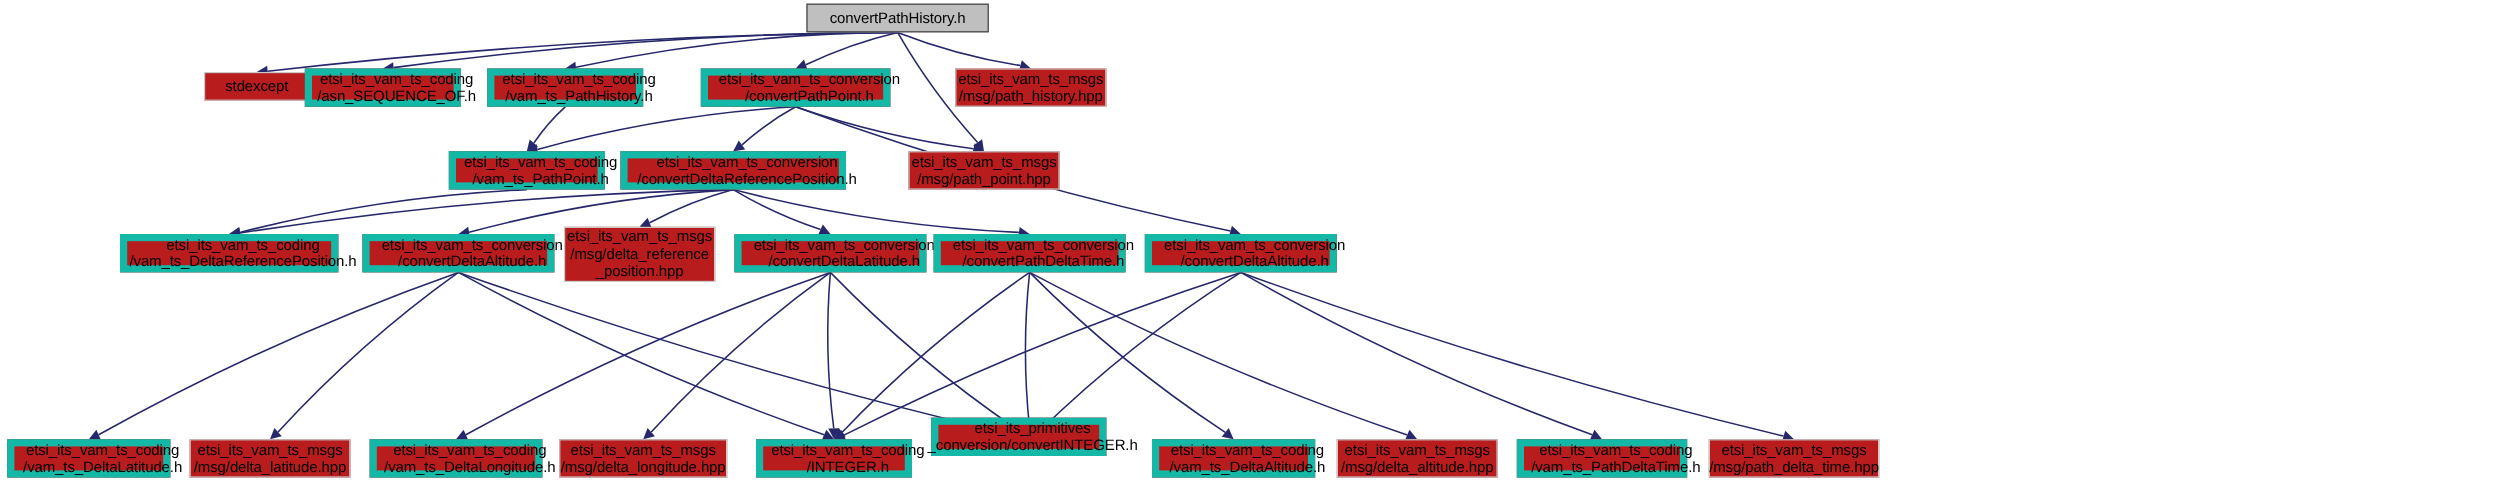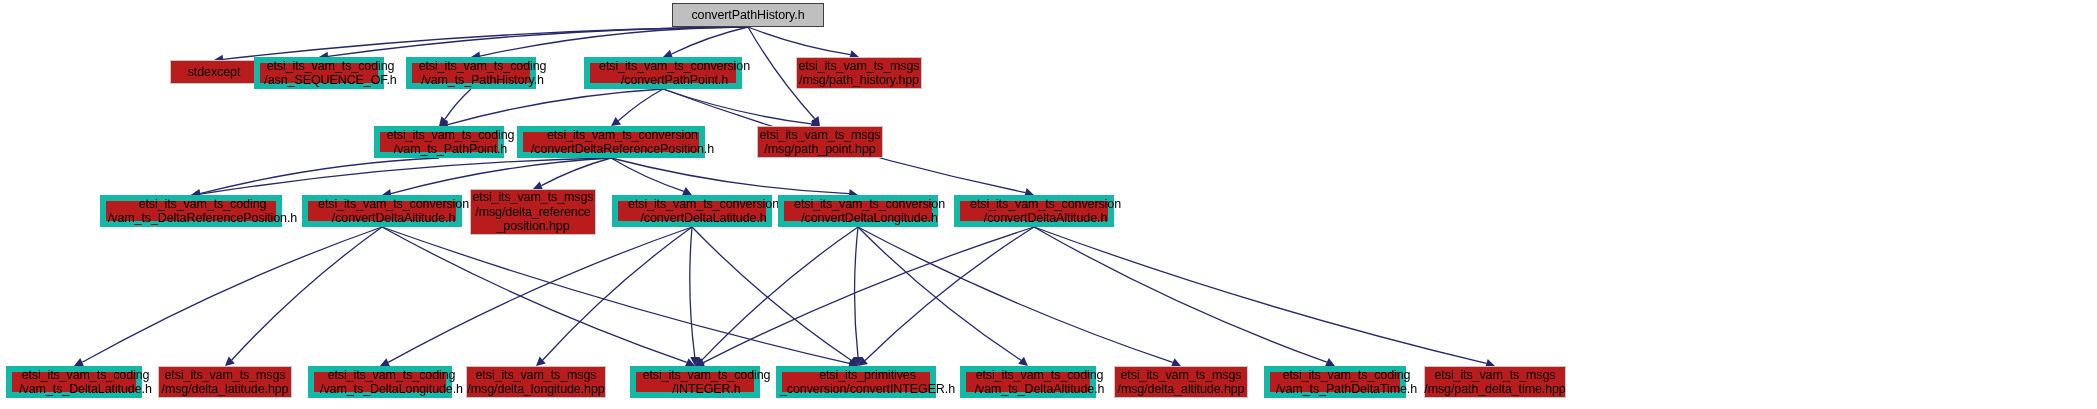--- a/index.html
+++ b/index.html
@@ -112,26 +112,26 @@
       <div class="node strong" style="left: 406px; top: 57px; width: 130px; height: 32px;"><span class="ln">etsi_its_vam_ts_coding</span><span class="ln">/vam_ts_PathHistory.h</span></div>
       <div class="node strong" style="left: 584px; top: 57px; width: 158px; height: 32px;"><span class="ln">etsi_its_vam_ts_conversion</span><span class="ln">/convertPathPoint.h</span></div>
       <div class="node" style="left: 796px; top: 57px; width: 126px; height: 32px;"><span class="ln">etsi_its_vam_ts_msgs</span><span class="ln">/msg/path_history.hpp</span></div>
       <div class="node strong" style="left: 374px; top: 126px; width: 130px; height: 32px;"><span class="ln">etsi_its_vam_ts_coding</span><span class="ln">/vam_ts_PathPoint.h</span></div>
       <div class="node strong" style="left: 517px; top: 126px; width: 188px; height: 32px;"><span class="ln">etsi_its_vam_ts_conversion</span><span class="ln">/convertDeltaReferencePosition.h</span></div>
       <div class="node" style="left: 757px; top: 126px; width: 126px; height: 32px;"><span class="ln">etsi_its_vam_ts_msgs</span><span class="ln">/msg/path_point.hpp</span></div>
       <div class="node strong" style="left: 100px; top: 195px; width: 182px; height: 32px;"><span class="ln">etsi_its_vam_ts_coding</span><span class="ln">/vam_ts_DeltaReferencePosition.h</span></div>
       <div class="node strong" style="left: 302px; top: 195px; width: 160px; height: 32px;"><span class="ln">etsi_its_vam_ts_conversion</span><span class="ln">/convertDeltaAltitude.h</span></div>
       <div class="node" style="left: 470px; top: 189px; width: 126px; height: 46px;"><span class="ln">etsi_its_vam_ts_msgs</span><span class="ln">/msg/delta_reference</span><span class="ln">_position.hpp</span></div>
       <div class="node strong" style="left: 612px; top: 195px; width: 160px; height: 32px;"><span class="ln">etsi_its_vam_ts_conversion</span><span class="ln">/convertDeltaLatitude.h</span></div>
-      <div class="node strong" style="left: 778px; top: 195px; width: 160px; height: 32px;"><span class="ln">etsi_its_vam_ts_conversion</span><span class="ln">/convertDeltaLongitude.h</span></div>
+      <div class="node strong" style="left: 778px; top: 195px; width: 160px; height: 32px;"><span class="ln">etsi_its_vam_ts_conversion</span><span class="ln">/convertPathDeltaTime.h</span></div>
       <div class="node strong" style="left: 954px; top: 195px; width: 160px; height: 32px;"><span class="ln">etsi_its_vam_ts_conversion</span><span class="ln">/convertDeltaAltitude.h</span></div>
       <div class="node strong" style="left: 6px; top: 366px; width: 136px; height: 32px;"><span class="ln">etsi_its_vam_ts_coding</span><span class="ln">/vam_ts_DeltaLatitude.h</span></div>
       <div class="node" style="left: 158px; top: 366px; width: 134px; height: 32px;"><span class="ln">etsi_its_vam_ts_msgs</span><span class="ln">/msg/delta_latitude.hpp</span></div>
       <div class="node strong" style="left: 308px; top: 366px; width: 144px; height: 32px;"><span class="ln">etsi_its_vam_ts_coding</span><span class="ln">/vam_ts_DeltaLongitude.h</span></div>
       <div class="node" style="left: 466px; top: 366px; width: 140px; height: 32px;"><span class="ln">etsi_its_vam_ts_msgs</span><span class="ln">/msg/delta_longitude.hpp</span></div>
       <div class="node strong" style="left: 630px; top: 366px; width: 130px; height: 32px;"><span class="ln">etsi_its_vam_ts_coding</span><span class="ln">/INTEGER.h</span></div>
-      <div class="node strong" style="left: 776px; top: 366px; width: 160px; height: 32px;"><span class="ln">etsi_its_primitives</span><span class="ln">_conversion/convertINTEGER.h</span></div>
+      <div class="node strong" style="left: 776px; top: 348px; width: 146px; height: 32px;"><span class="ln">etsi_its_primitives</span><span class="ln">_conversion/convertINTEGER.h</span></div>
       <div class="node strong" style="left: 960px; top: 366px; width: 136px; height: 32px;"><span class="ln">etsi_its_vam_ts_coding</span><span class="ln">/vam_ts_DeltaAltitude.h</span></div>
       <div class="node" style="left: 1114px; top: 366px; width: 134px; height: 32px;"><span class="ln">etsi_its_vam_ts_msgs</span><span class="ln">/msg/delta_altitude.hpp</span></div>
       <div class="node strong" style="left: 1264px; top: 366px; width: 142px; height: 32px;"><span class="ln">etsi_its_vam_ts_coding</span><span class="ln">/vam_ts_PathDeltaTime.h</span></div>
       <div class="node" style="left: 1424px; top: 366px; width: 142px; height: 32px;"><span class="ln">etsi_its_vam_ts_msgs</span><span class="ln">/msg/path_delta_time.hpp</span></div>
     </div>
 </div>
 
 </body></html>

